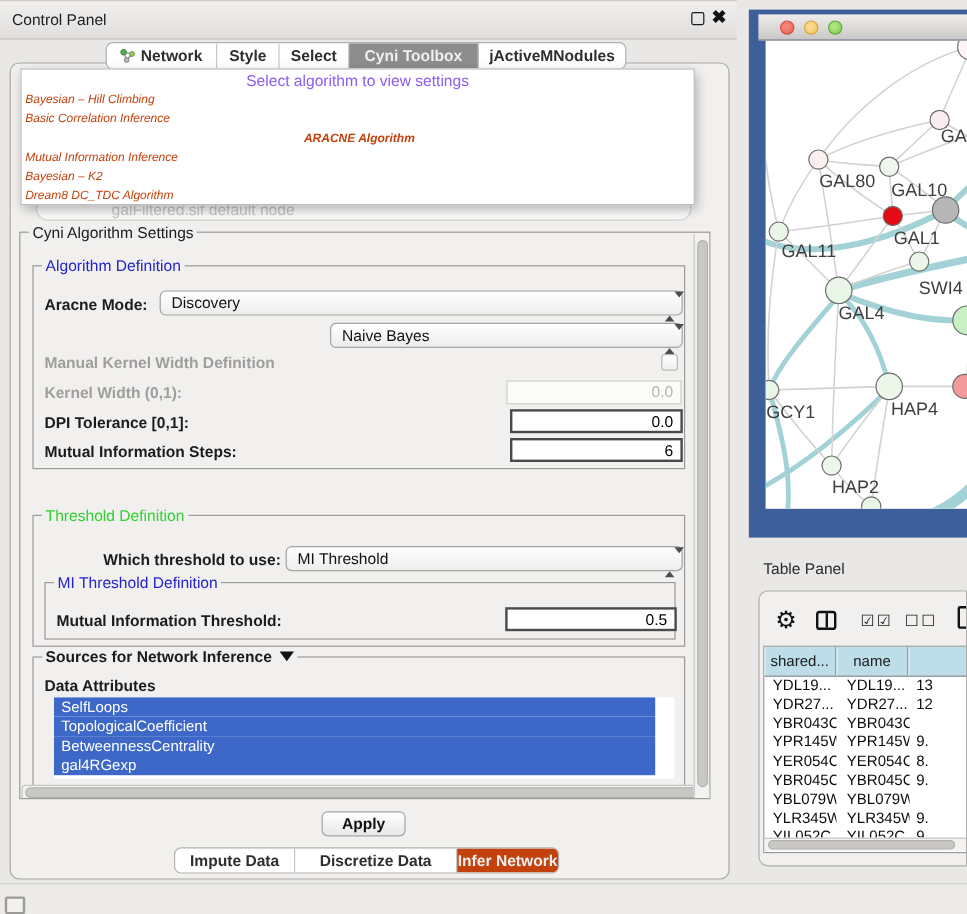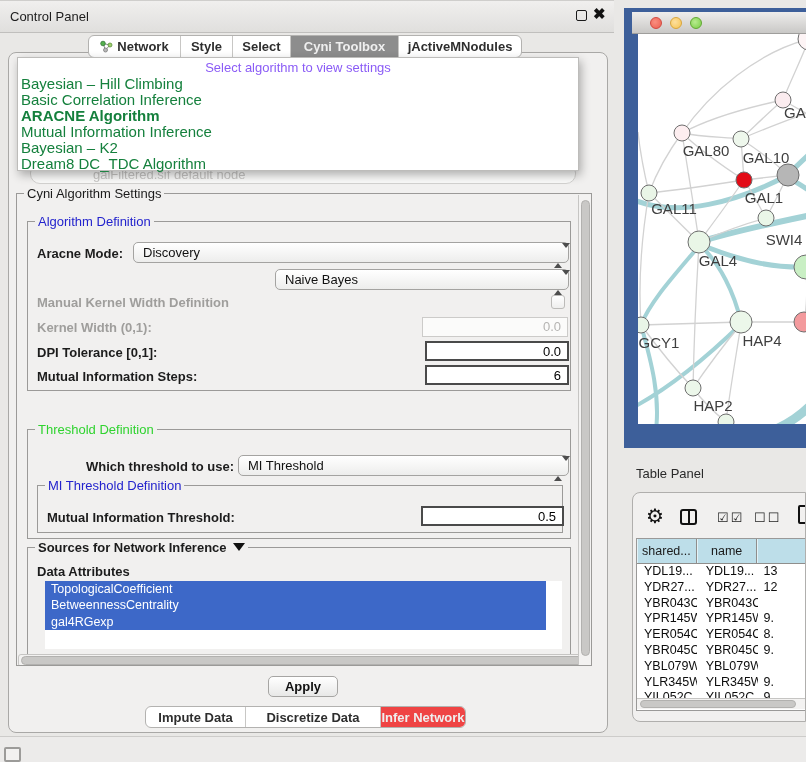--- a/index.html
+++ b/index.html
@@ -21,23 +21,23 @@
     border:1px solid #b3b2b0; border-radius:6px; overflow:hidden; z-index:5; }
   #top-tabs .tab { display:flex; align-items:center; justify-content:center; gap:4px;
     font-size:13px; font-weight:600; color:#2e2e2e; border-right:1px solid #c8c7c5; height:100%; }
   #top-tabs .tab:last-child { border-right:none; }
   #top-tabs .tab.selected { background:#8d8d8d; color:#efefef; }
 
   #algo-popup { left:17px; top:57px; width:562px; height:114px; background:#fff;
     border:1px solid #bdbcba; box-shadow:2px 4px 9px rgba(0,0,0,.3); z-index:50; }
   #algo-popup .placeholder { height:18px; line-height:19px; text-align:center;
     color:#8b5cf6; font-size:13px; }
-  #algo-popup .item { height:16px; line-height:16px; font-size:15px; color:#15803d; padding-left:3px;
-    white-space:nowrap; }
-  #algo-popup .item.selected { font-weight:bold; }
+  #algo-popup .item { height:16px; line-height:16px; font-size:10px; color:#c2410c; padding-left:3px;
+    white-space:nowrap;font-style:italic; }
+  #algo-popup .item.selected { font-weight:bold;text-align:center; }
 
   #hidden-combo { left:30px; top:163px; width:546px; height:21px; background:#fafaf9;
     border:1px solid #d2d1cf; border-radius:10px; z-index:1; overflow:hidden; }
   #hidden-combo span { position:absolute; left:62px; top:3px; font-size:13px; color:#c7c6c4; }
 
   .groupbox { position:absolute; border:1px solid #9b9a98; }
   .grouptitle { position:absolute; font-size:13px; background:#f1f0ef; padding:0 3px; white-space:nowrap; z-index:3; }
   .t-black { color:#1b1b1b; }
   .t-blue  { color:#2323cd; }
   .t-green { color:#2fd32f; }
@@ -80,21 +80,21 @@
 
   #apply-btn { left:268px; top:676px; width:70px; height:21px; background:linear-gradient(#ffffff,#e8e8e7);
     border:1px solid #a6a5a3; border-radius:5px; font-size:13px; font-weight:600; color:#111;
     text-align:center; line-height:19px; }
 
   #bottom-tabs { left:145px; top:706px; height:22px; display:flex; background:#fff;
     border:1px solid #b3b2b0; border-radius:6px; overflow:hidden; }
   #bottom-tabs .tab { display:flex; align-items:center; justify-content:center;
     font-size:13px; font-weight:600; color:#2e2e2e; border-right:1px solid #c8c7c5; height:100%; }
   #bottom-tabs .tab:last-child { border-right:none; }
-  #bottom-tabs .tab.selected { background:#ef4444; color:#efefef; }
+  #bottom-tabs .tab.selected { background:#c2410c; color:#efefef; }
 
   
   #net-window { left:624px; top:8px; width:182px; height:440px; background:#3d5f9a; }
   #net-titlebar { position:absolute; left:8px; top:4px; right:0; height:22px;
     background:linear-gradient(#eeedec,#c9c8c6); border-bottom:1px solid #9f9e9c; }
   .light { position:absolute; top:5px; width:12px; height:12px; border-radius:50%; }
   #light-red { left:18px; background:radial-gradient(circle at 4px 4px,#f98f80,#ec5f50); border:1px solid #d24940; }
   #light-yellow { left:38px; background:radial-gradient(circle at 4px 4px,#fddf9e,#f5c451); border:1px solid #d9a53c; }
   #light-green { left:58px; background:radial-gradient(circle at 4px 4px,#b8eb8f,#78ce44); border:1px solid #62a833; }
   #net-canvas { position:absolute; left:14px; top:26px; right:0; height:390px; background:#fff; overflow:hidden; }
@@ -239,20 +239,21 @@
   </div>
 
   <div class="groupbox" style="left:10px; top:353px; width:544px; height:120px;"></div>
   <div class="grouptitle t-black" style="left:18px; top:346px; font-weight:bold;">
     <span>Sources for Network Inference</span><span class="tri-down"></span>
   </div>
   <span class="lbl" style="left:20px; top:370px;">Data Attributes</span>
 
   <div class="abs" style="left:28px; top:387px; width:517px; height:68px; background:#fff; overflow:hidden; position:absolute;">
     <div id="attr-list">
+        <div class="aitem">SelfLoops</div>
         <div class="aitem">TopologicalCoefficient</div>
         <div class="aitem">BetweennessCentrality</div>
         <div class="aitem">gal4RGexp</div>
       </div>
   </div>
 
   <div class="abs hscroll" style="left:1px; top:460px; position:absolute;">
     <div class="thumb"></div>
   </div>
   <div class="abs vscroll" style="left:561px; top:1px; height:471px; position:absolute;">

